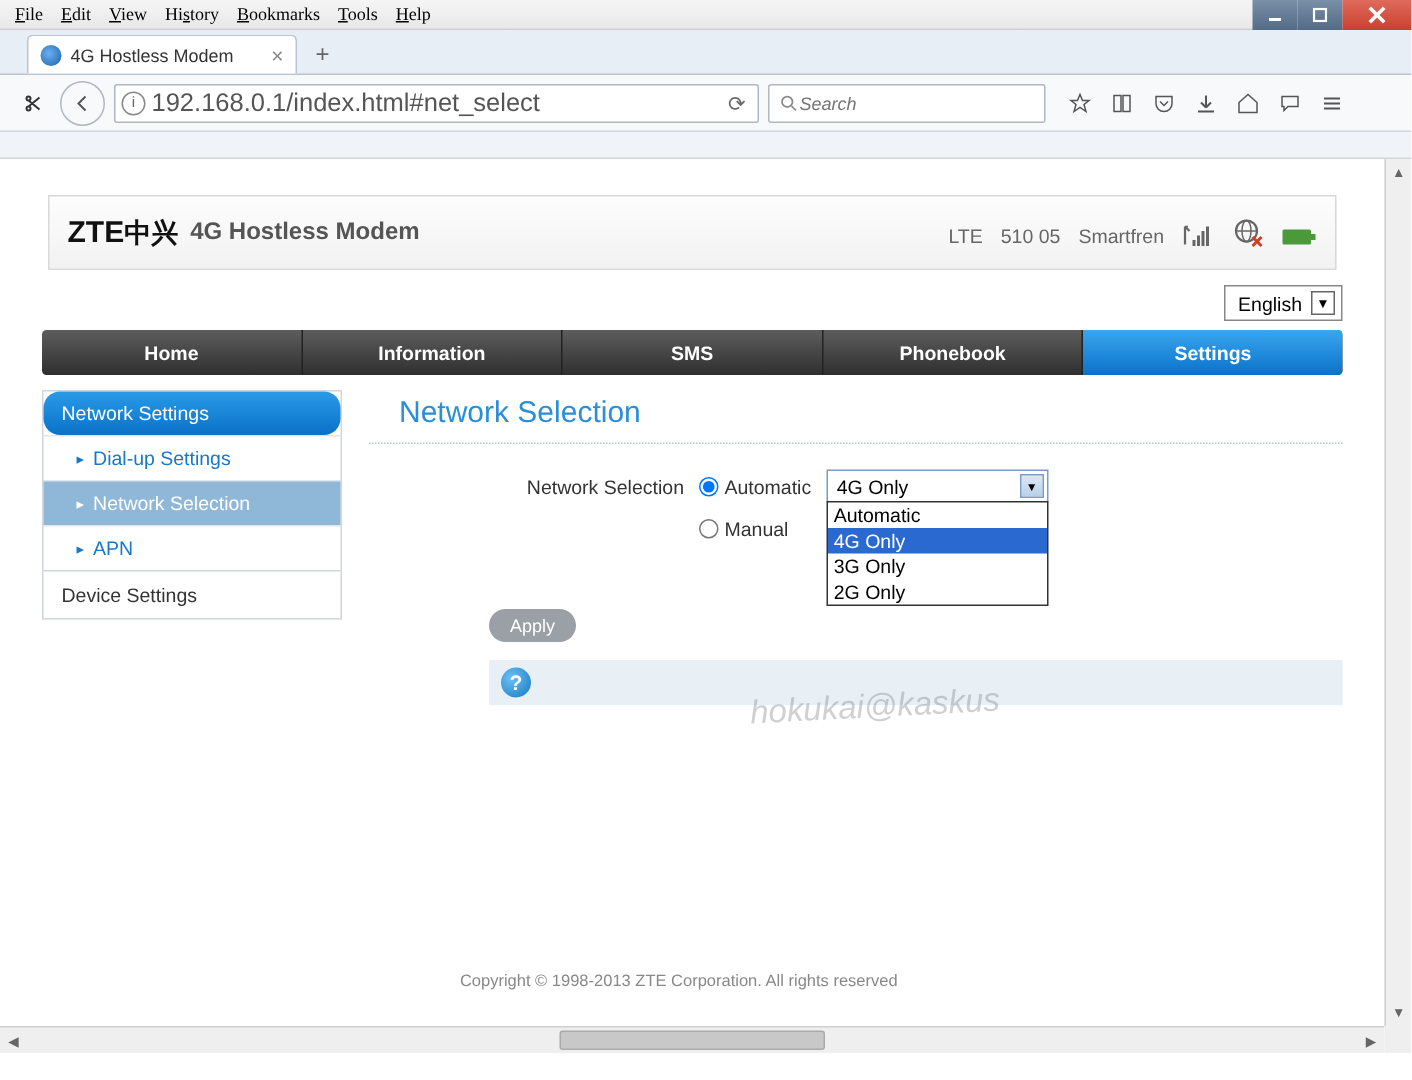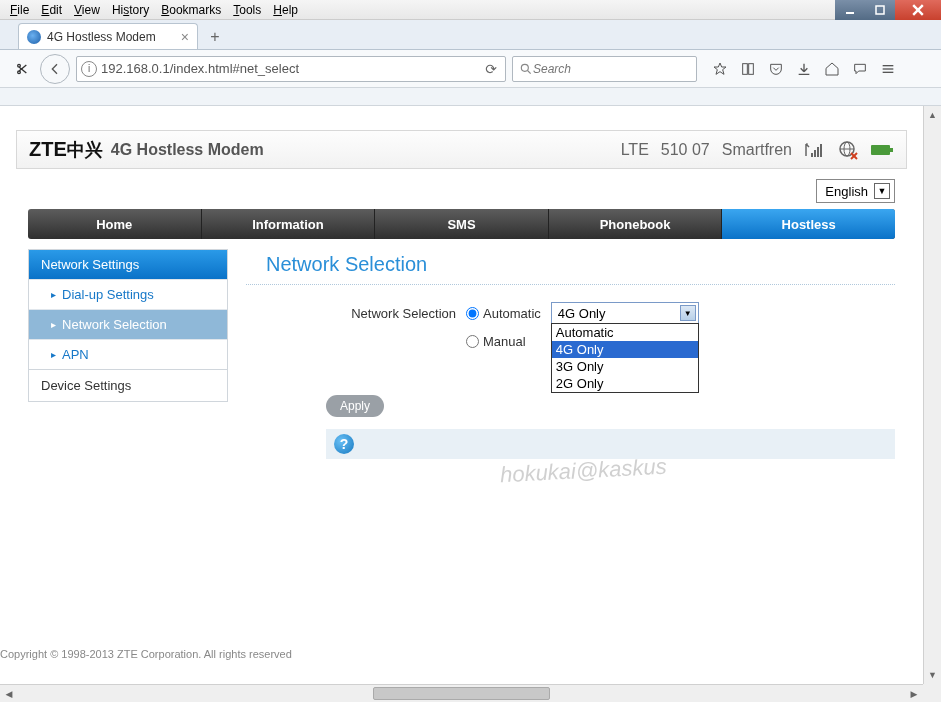--- a/index.html
+++ b/index.html
@@ -1,19 +1,19 @@
 <!DOCTYPE html>
 <html><head>
 <meta charset="utf-8">
 <style>
 * { box-sizing: border-box; margin: 0; padding: 0; }
 body { font-family: "Segoe UI", Tahoma, sans-serif; font-size: 12px; background: #fff; width: 941px; height: 720px; overflow: hidden; position: relative; }
 
 
-.menubar { height: 20px; background: linear-gradient(#f5f5f5,#e8e8e8); display: flex; align-items: center; padding: 0 4px; border-bottom: 1px solid #ccc; }
+.menubar { height: 20px; background: linear-gradient(#f5f5f5,#e8e8e8); display: flex; align-items: center; padding: 0 4px; border-bottom: 1px solid #ccc; font-family: Liberation Serif, serif; }
 .menubar span { padding: 2px 6px; cursor: default; }
 .menubar span u { text-decoration: underline; }
 
 
 .win-controls { position: absolute; top: 0; right: 0; display: flex; }
 .wc { width: 30px; height: 20px; display: flex; align-items: center; justify-content: center; font-size: 11px; color: #fff; }
 .wc.min { background: linear-gradient(#7a8fa8,#536b85); }
 .wc.max { background: linear-gradient(#7a8fa8,#536b85); }
 .wc.close { background: linear-gradient(#e06a5c,#c8412e); width: 46px; }
 
@@ -25,58 +25,58 @@
 .tab .tclose { color: #888; font-size: 14px; cursor: pointer; }
 .newtab { width: 26px; height: 24px; display: flex; align-items: center; justify-content: center; color: #666; font-size: 16px; margin-left: 4px; }
 
 
 .toolbar { height: 38px; background: #f7f9fb; border-bottom: 1px solid #d0d6dc; display: flex; align-items: center; padding: 0 8px; gap: 6px; }
 .tbtn { width: 26px; height: 26px; display: flex; align-items: center; justify-content: center; color: #555; cursor: pointer; border-radius: 3px; }
 .tbtn svg { width: 16px; height: 16px; }
 .back-btn { border: 1px solid #b0b8c0; border-radius: 50%; width: 30px; height: 30px; }
 .urlbar { flex: 0 0 430px; height: 26px; border: 1px solid #b0b8c0; background: #fff; display: flex; align-items: center; padding: 0 4px; gap: 4px; border-radius: 2px; }
 .urlbar .info-i { width: 16px; height: 16px; border: 1px solid #888; border-radius: 50%; display: flex; align-items: center; justify-content: center; font-size: 10px; color: #666; }
-.urlbar input { border: none; outline: none; flex: 1; font-size: 13px; color: #555; }
+.urlbar input { border: none; outline: none; flex: 1; font-size: 17px; color: #555; }
 .urlbar .reload { color: #666; font-size: 14px; padding: 0 4px; }
 .searchbar { flex: 0 0 160px; height: 26px; border: 1px solid #b0b8c0; background: #fff; display: flex; align-items: center; padding: 0 6px; border-radius: 2px; }
 .searchbar input { border: none; outline: none; flex: 1; font-size: 12px; font-style: italic; color: #888; }
 .tb-icons { display: flex; gap: 2px; margin-left: 4px; }
 
 
 .chrome-gap { height: 18px; background: #f0f4f8; border-bottom: 1px solid #d0d6dc; }
 
 
 .page { background: #fff; height: 596px; overflow: hidden; position: relative; padding: 0 0; }
 .page-inner { position: absolute; left: 0; right: 18px; top: 0; bottom: 18px; }
 
 
-.router-header { margin: 24px 16px 0; height: 39px; border: 1px solid #d8d8d8; display: flex; align-items: center; padding: 0 12px; background: linear-gradient(#fdfdfd,#f2f2f2); }
+.router-header { margin: 24px 32px 0; height: 50px; border: 1px solid #d8d8d8; display: flex; align-items: center; padding: 0 12px; background: linear-gradient(#fdfdfd,#f2f2f2); }
 .logo { font-family: Arial; font-weight: bold; font-size: 20px; color: #111; letter-spacing: 0; display: flex; align-items: center; }
 .logo .cjk { font-size: 18px; }
 .product { margin-left: 8px; font-size: 16px; font-weight: bold; color: #555; }
-.hdr-right { margin-left: auto; display: flex; align-items: center; gap: 12px; color: #666; font-size: 16px; }
+.hdr-right { margin-left: auto; display: flex; align-items: flex-end; gap: 12px; color: #666; font-size: 13px; }
 .sig-icon, .globe-icon, .batt-icon { display: inline-flex; }
 
 
 .lang-row { margin: 10px 28px 0; display: flex; justify-content: flex-end; }
 .lang-sel { border: 1px solid #888; height: 24px; display: flex; align-items: center; padding: 0 4px 0 8px; background: #fff; font-size: 13px; gap: 6px; justify-content: center; }
 .lang-sel .dd { border: 1px solid #666; width: 16px; height: 16px; display: flex; align-items: center; justify-content: center; font-size: 9px; }
 
 
 .nav { margin: 6px 28px 0; height: 30px; display: flex; background: linear-gradient(#5d5d5d,#2f2f2f); border-radius: 3px; overflow: hidden; }
 .nav-item { flex: 1; color: #fff; font-size: 13px; font-weight: bold; display: flex; align-items: center; justify-content: center; cursor: pointer; border-right: 1px solid #222; }
 .nav-item:last-child { border-right: none; }
 .nav-item.active { background: linear-gradient(#3aa6f0,#0a72c8); }
 
 
 .body-row { margin: 10px 28px 0; display: flex; gap: 18px; }
 
 .sidebar { width: 200px; }
 .sb-group { border: 1px solid #d0d6dc; }
-.sb-head { background: linear-gradient(#2a9ae8,#0a72c8); color: #fff; padding: 7px 12px; font-size: 13px; }
+.sb-head { background: linear-gradient(#2a9ae8,#0a72c8); color: #fff; padding: 7px 12px; font-size: 13px; border-radius: 11px; }
 .sb-item { padding: 7px 12px 7px 22px; font-size: 13px; color: #1778c8; border-top: 1px solid #e0e6ec; cursor: pointer; display: flex; align-items: center; gap: 6px; }
 .sb-item .chev { color: #1778c8; font-size: 10px; }
 .sb-item.sel { background: #8fb8d8; color: #fff; }
 .sb-item.sel .chev { color: #fff; }
 .sb-plain { padding: 8px 12px; font-size: 13px; color: #333; border: 1px solid #d0d6dc; border-top: none; }
 
 .content { flex: 1; }
 .ctitle { color: #2a8fd8; font-size: 20px; font-weight: normal; padding: 4px 0 8px 20px; border-bottom: 1px dotted #b0c8dc; }
 .form-area { padding: 14px 0 0 80px; position: relative; }
 .frow { display: flex; align-items: center; gap: 10px; height: 28px; }
@@ -90,21 +90,21 @@
 .dd-opt.sel { background: #2a6ad0; color: #fff; }
 
 .apply-row { display: flex; margin-top: 40px; padding-right: 4px; }
 .apply-btn { background: #9aa0a6; color: #fff; border: none; border-radius: 11px; padding: 4px 14px; font-size: 12px; cursor: pointer; }
 
 .help-bar { margin-top: 12px; height: 30px; background: #e8f0f6; display: flex; align-items: center; padding: 0 8px; }
 .help-ico { width: 20px; height: 20px; border-radius: 50%; background: radial-gradient(circle at 35% 35%, #6ac0f5, #1578c0); color: #fff; display: flex; align-items: center; justify-content: center; font-weight: bold; font-size: 14px; }
 
 .watermark { position: absolute; left: 500px; top: 352px; font-size: 22px; color: rgba(120,120,120,0.35); font-style: italic; transform: rotate(-3deg); pointer-events: none; }
 
-.footer { position: absolute; bottom: 24px; left: 0; right: 18px; text-align: left; font-size: 11px; color: #888; }
+.footer { position: absolute; bottom: 24px; left: 0; right: 18px; text-align: center; font-size: 11px; color: #888; }
 
 
 .vscroll { position: absolute; top: 0; right: 0; bottom: 18px; width: 18px; background: #efefef; border-left: 1px solid #d0d0d0; }
 .vscroll .arrow { height: 18px; display: flex; align-items: center; justify-content: center; font-size: 9px; color: #666; }
 .hscroll { position: absolute; left: 0; right: 18px; bottom: 0; height: 18px; background: #efefef; border-top: 1px solid #d0d0d0; display: flex; }
 .hscroll .arrow { width: 18px; display: flex; align-items: center; justify-content: center; font-size: 9px; color: #666; }
 .hscroll .track { flex: 1; position: relative; }
 .hscroll .thumb { position: absolute; left: 40%; width: 20%; top: 2px; bottom: 2px; background: #c8c8c8; border: 1px solid #aaa; border-radius: 2px; }
 .corner { position: absolute; right: 0; bottom: 0; width: 18px; height: 18px; background: #efefef; }
 
@@ -222,21 +222,21 @@
   <div class="page-inner">
 
     <div class="router-header">
       <span class="logo">
         <span>ZTE</span>
           <span class="cjk">中兴</span>
       </span>
       <span class="product">4G Hostless Modem</span>
       <div class="hdr-right">
         <span>LTE</span>
-        <span>510 07</span>
+        <span>510 05</span>
         <span>Smartfren</span>
         <span class="sig-icon">
             <svg width="22" height="16" viewBox="0 0 22 16">
               <rect x="7" y="11" width="2" height="4" fill="#666"></rect>
               <rect x="10" y="8" width="2" height="7" fill="#666"></rect>
               <rect x="13" y="5" width="2" height="10" fill="#666"></rect>
               <rect x="16" y="2" width="2" height="13" fill="#666"></rect>
               <path d="M2 2v12M2 2l3 3M2 2l-0 0" stroke="#666" stroke-width="1.5" fill="none"></path>
               <path d="M2 2l2-0" stroke="#666"></path>
             </svg>
@@ -264,21 +264,21 @@
         <span>English</span>
         <span class="dd">▼</span>
       </div>
     </div>
 
     <div class="nav" id="nav">
         <div class="nav-item">Home</div>
         <div class="nav-item">Information</div>
         <div class="nav-item">SMS</div>
         <div class="nav-item">Phonebook</div>
-        <div class="nav-item active">Hostless</div>
+        <div class="nav-item active">Settings</div>
       </div>
 
     <div class="body-row">
       <div class="sidebar">
         <div class="sb-group">
           <div class="sb-head">Network Settings</div>
           <div id="sb-items">
               <div class="sb-item">
                 <span class="chev">▸</span>
                 <span>Dial-up Settings</span>

